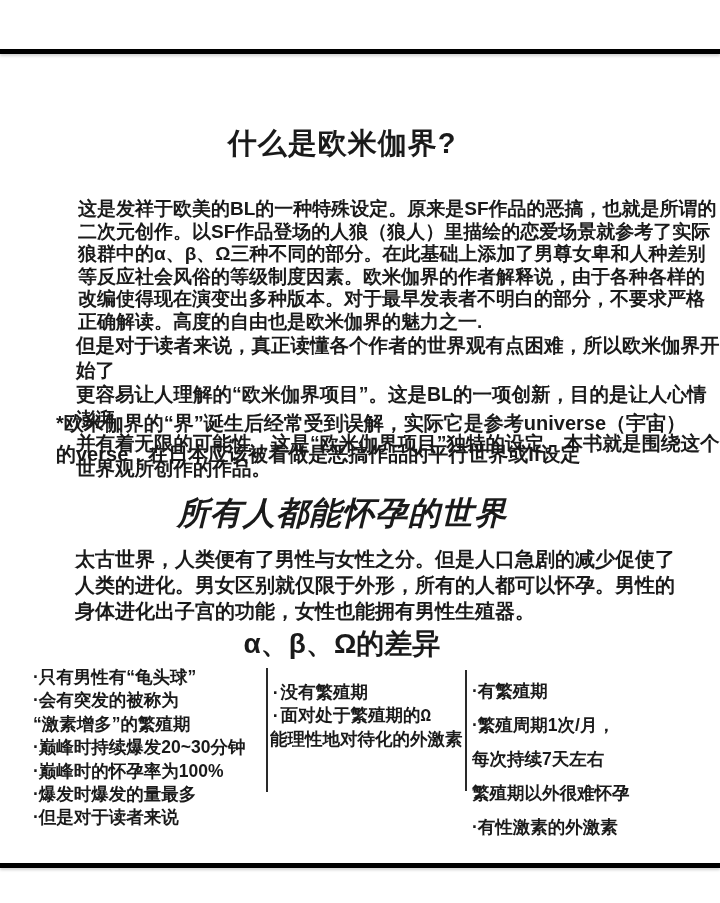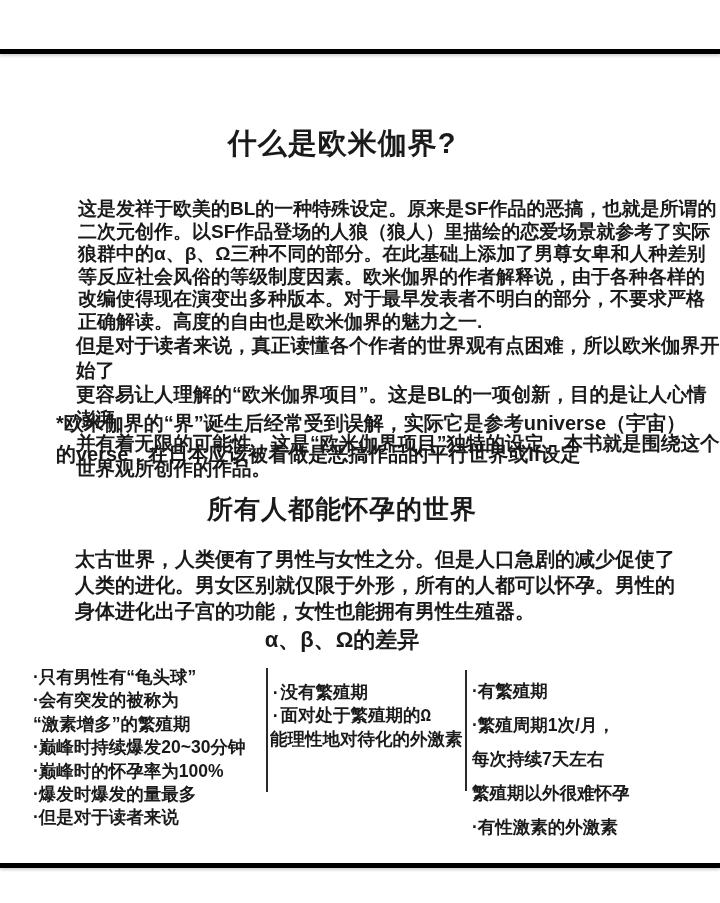--- a/index.html
+++ b/index.html
@@ -28,22 +28,22 @@
 
   .heading {
     position: absolute;
     left: 4px;
     width: 676px;
     text-align: center;
     font-weight: 700;
     white-space: pre-line;
   }
   .title1 { top: 124px; font-size: 29px; letter-spacing: 1px; }
-  .title2 { top: 492px; font-size: 26px; letter-spacing: 1px; }
-  .title3 { top: 625px; font-size: 22px; font-weight: 700; }
+  .title2 { top: 492px; font-size: 32px; letter-spacing: 1px; font-style: italic; }
+  .title3 { top: 625px; font-size: 28px; font-weight: 700; }
 
   .block {
     position: absolute;
     white-space: pre-line;
     font-weight: 600;
   }
   .para1 { left: 78px; top: 178px; font-size: 19px; line-height: 22.6px; margin-top: 20px; }
   .para2 { left: 76px; top: 333px; font-size: 19.5px; line-height: 24.6px; }
   .footnote { left: 56px; top: 408px; font-size: 20px; line-height: 31px; }
   .para3 { left: 75px; top: 546px; font-size: 20px; line-height: 26px; }

